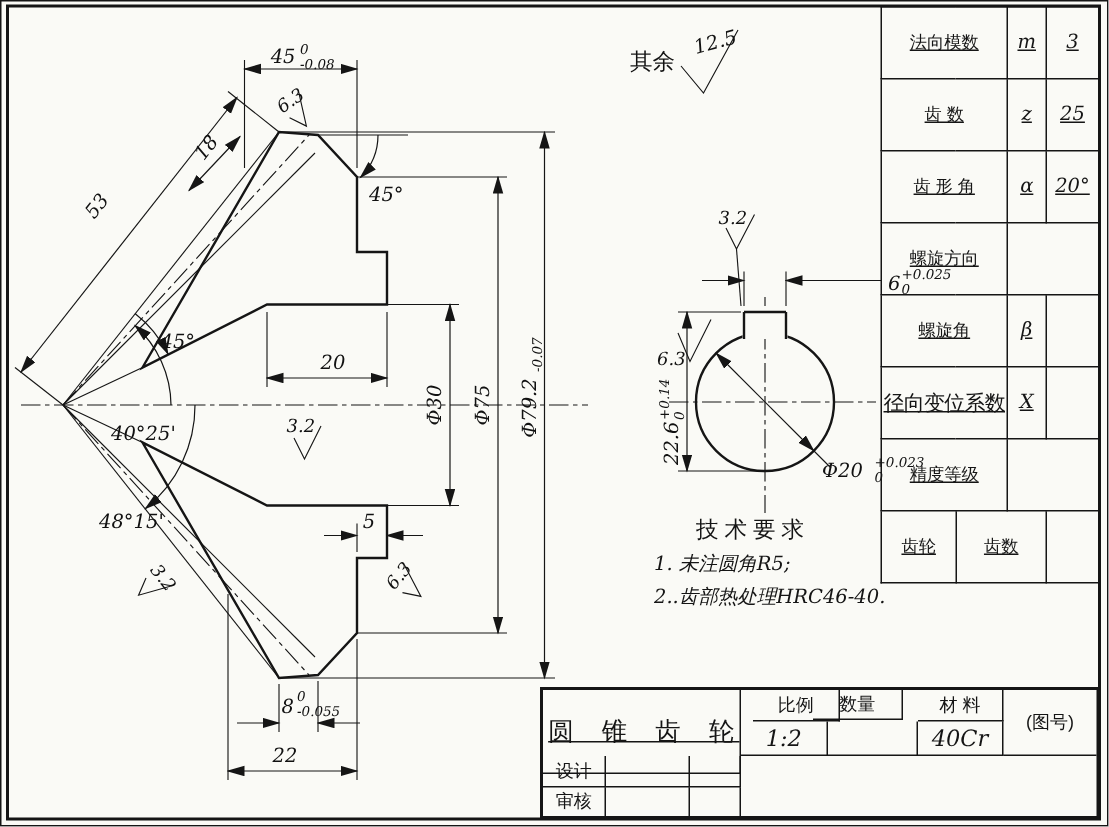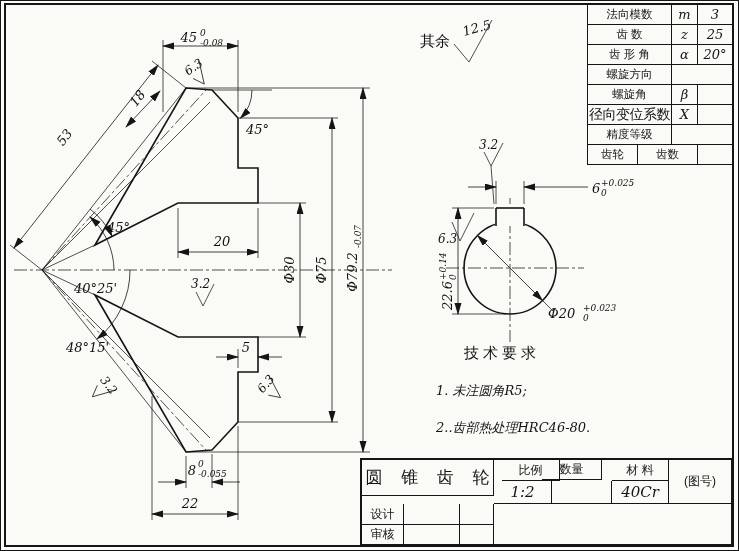--- a/index.html
+++ b/index.html
@@ -11,28 +11,28 @@
   .s-thick{stroke:#151515;stroke-width:1.6;fill:none;stroke-linejoin:miter;}
   .s-thin{stroke:#151515;stroke-width:0.75;fill:none;}
   .s-cl{stroke:#151515;stroke-width:0.75;fill:none;stroke-dasharray:13 3 3 3;}
   .s-dim{stroke:#151515;stroke-width:0.8;fill:none;}
   text.t-dim{font:italic 13px "DejaVu Serif","Liberation Serif",serif;fill:#111;}
   text.t-dim2{font:italic 12px "DejaVu Serif","Liberation Serif",serif;fill:#111;}
   text.t-tol{font:italic 9px "DejaVu Serif","Liberation Serif",serif;fill:#111;}
   text.t-cjk{font:15px "Liberation Sans",sans-serif;fill:#111;}
   
   .ptable{position:absolute;top:4px;right:6px;border-collapse:collapse;table-layout:fixed;}
-  .ptable td{border:1px solid #151515;height:19px;padding:0 1px;text-align:center;overflow:hidden;
-             font-size:11.5px;white-space:nowrap;}
+  .ptable td{border:1px solid #151515;height:19px;padding:14px 1px;text-align:center;overflow:hidden;
+             font-size:11.5px;white-space:nowrap;text-decoration:underline;}
   .ptable td.sym,.ptable td.val{font:italic 13px "DejaVu Serif","Liberation Serif",serif;}
   .ptable td.small-label{font-size:14px;letter-spacing:-0.5px;}
   
   .techreq{position:absolute;left:436px;top:344px;width:220px;}
   .tr-title{font-size:15px;letter-spacing:4px;margin-left:28px;font-weight:bold;font-weight:normal;}
-  .tr-item{font:italic 13px "DejaVu Serif","Liberation Serif",serif;margin-top:19px;white-space:nowrap;}
+  .tr-item{font:italic 13px "DejaVu Serif","Liberation Serif",serif;margin-top:4px;white-space:nowrap;}
   
   .tblock{position:absolute;right:6px;bottom:5px;width:373px;height:88px;border:2px solid #151515;box-sizing:border-box;}
   .tb-cell{position:absolute;box-sizing:border-box;display:flex;align-items:center;justify-content:center;
            font-size:12px;white-space:nowrap;overflow:hidden;}
   .bb{border-bottom:1px solid #151515;} .br{border-right:1px solid #151515;}
   .tb-name{font-size:17px;letter-spacing:7px;padding-left:7px;}
   .tb-val{font:italic 15px "DejaVu Serif","Liberation Serif",serif;}
 </style>
 </head>
 <body>
@@ -302,25 +302,25 @@
       <td>齿轮</td>
       <td colspan="2">齿数</td>
       <td class="val"></td>
     </tr>
   </tbody>
     </table>
 
   <div class="techreq">
     <div class="tr-title">技术要求</div>
     <div class="tr-item">1. 未注圆角R5;</div>
-    <div class="tr-item">2..齿部热处理HRC46-80.</div>
+    <div class="tr-item">2..齿部热处理HRC46-40.</div>
   </div>
 
   <div class="tblock">
-    <div class="tb-cell tb-name br bb" style="left:0;top:0;width:132px;height:36px;">圆 锥 齿 轮</div>
+    <div class="tb-cell tb-name br bb" style="left:0;top:0;width:132px;height:56px;text-decoration:underline;">圆 锥 齿 轮</div>
     <div class="tb-cell br bb" style="left:140px;top:0;width:58px;height:21px;">比例</div>
     <div class="tb-cell br bb" style="left:180px;top:0;width:60px;height:20px;">数量</div>
     <div class="tb-cell br bb" style="left:250px;top:0;width:57px;height:21px;">材 料</div>
     <div class="tb-cell bb" style="left:307px;top:0;width:62px;height:44px;">(图号)</div>
     <div class="tb-cell tb-val br bb" style="left:132px;top:21px;width:58px;height:23px;">1:2</div>
     <div class="tb-cell tb-val br bb" style="left:190px;top:21px;width:60px;height:23px;"></div>
     <div class="tb-cell tb-val br bb" style="left:250px;top:21px;width:57px;height:23px;">40Cr</div>
     <div class="tb-cell br bb" style="left:0;top:44px;width:42px;height:21px;">设计</div>
     <div class="tb-cell br bb" style="left:42px;top:44px;width:56px;height:21px;"></div>
     <div class="tb-cell br bb" style="left:98px;top:44px;width:34px;height:21px;"></div>

